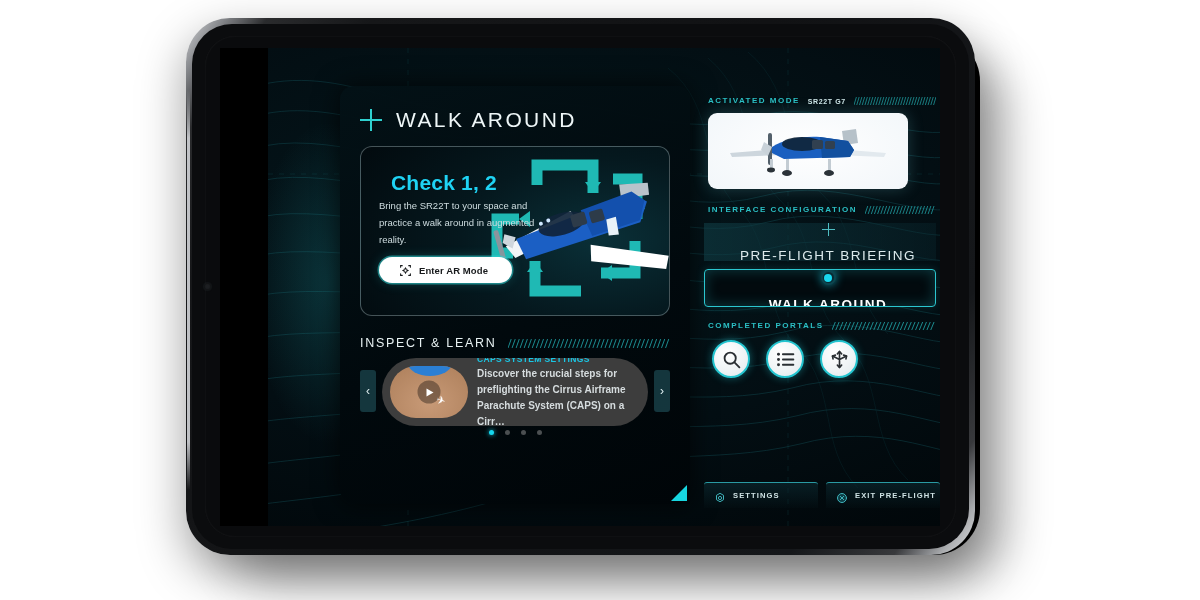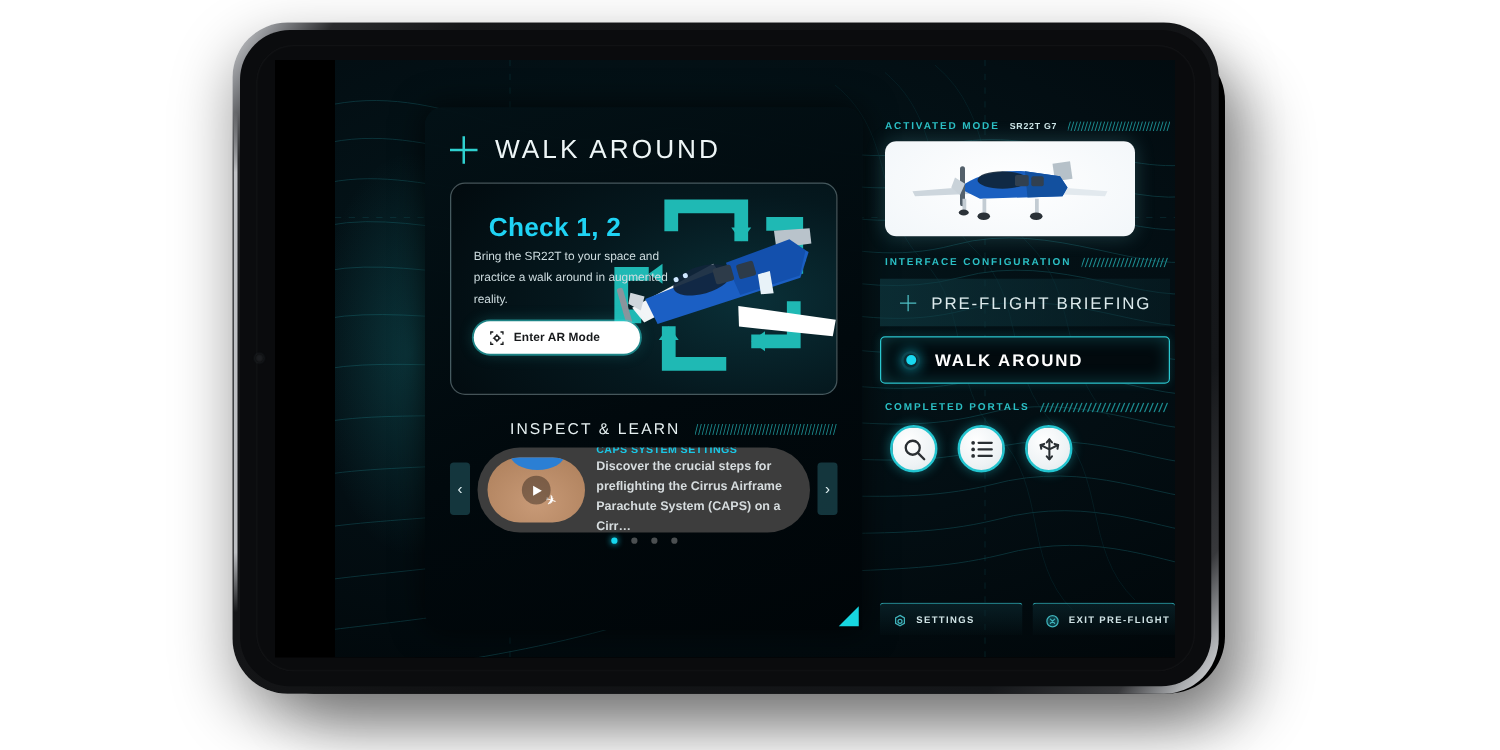--- a/index.html
+++ b/index.html
@@ -100,32 +100,32 @@
     position:absolute; left:30px; top:24px;
     color:#1fd3f4; font-size:21px; font-weight:700; letter-spacing:.2px;
   }
   .hero p{
     position:absolute; left:18px; top:50px; width:170px;
     color:#cfdde0; font-size:9.5px; line-height:17px; font-weight:400;
   }
   .ar-btn{
     position:absolute; left:18px; top:110px; width:133px; height:26px;
     background:#fff; border-radius:14px; display:flex; align-items:center;
-    gap:7px; padding-left:12px; cursor:pointer;
+    gap:7px; padding-left:20px; cursor:pointer;
     box-shadow: 0 0 0 1.5px rgba(47,208,207,.55), 0 0 12px rgba(47,208,207,.25);
   }
   .ar-btn .glyph{ width:13px; height:13px; flex:none; }
   .ar-btn span{ color:#17191b; font-size:9.5px; font-weight:700; letter-spacing:.1px; }
 
   .plane-wrap{ position:absolute; right:-6px; top:2px; width:190px; height:168px; }
   .plane-wrap svg{ width:100%; height:100%; display:block; }
 
   
   .sec-head{ position:absolute; left:20px; top:250px; display:flex; align-items:center; gap:12px; width:310px; }
-  .sec-head .t{ color:#e7f1f2; font-size:12.5px; letter-spacing:1.7px; white-space:nowrap;margin-left:48px; }
+  .sec-head .t{ color:#e7f1f2; font-size:12.5px; letter-spacing:1.7px; white-space:nowrap; }
   .hatch{ flex:1; height:9px; overflow:hidden; }
   .hatch svg{ width:100%; height:100%; display:block; }
 
   .carousel{ position:absolute; left:20px; top:272px; width:310px; height:68px; }
   .arrow{
     position:absolute; top:12px; width:16px; height:42px; border-radius:3px;
     background:rgba(24,62,70,.85); display:flex; align-items:center; justify-content:center;
     color:#dfeff1; font-size:12px; cursor:pointer;
   }
   .arrow.l{ left:0; } .arrow.r{ right:0; }
@@ -169,20 +169,21 @@
     box-shadow: 0 0 16px rgba(120,220,230,.22);
     position:relative; overflow:hidden;
   }
   .hero-img svg{ position:absolute; left:50%; top:50%; transform:translate(-50%,-50%); width:168px; height:64px; }
 
   .nav{ margin-top:9px; }
   .nav-item{
     position:relative; height:38px; margin-bottom:8px; display:flex; align-items:center;
     gap:12px; padding-left:16px; width:232px; cursor:pointer; overflow:hidden;
     background: linear-gradient(90deg, rgba(16,60,68,.62) 0%, rgba(12,48,56,.50) 60%, rgba(9,38,45,.42) 100%);
+    flex-direction: column;
   }
   .nav-item .plus{ width:13px; height:13px; position:relative; flex:none; }
   .nav-item .plus:before,.nav-item .plus:after{ content:""; position:absolute; background:#4fbfc4; }
   .nav-item .plus:before{ left:0; top:6px; width:13px; height:1.4px; }
   .nav-item .plus:after{ left:6px; top:0; width:1.4px; height:13px; }
   .nav-item .nm{ color:#dceaec; font-size:13.5px; letter-spacing:1.5px; }
   .nav-item.active{
     background:#020a0e; border:1px solid #2bc6cf; border-radius:4px;
     box-shadow: 0 0 14px rgba(43,198,207,.28) inset, 0 0 8px rgba(43,198,207,.18);
   }

